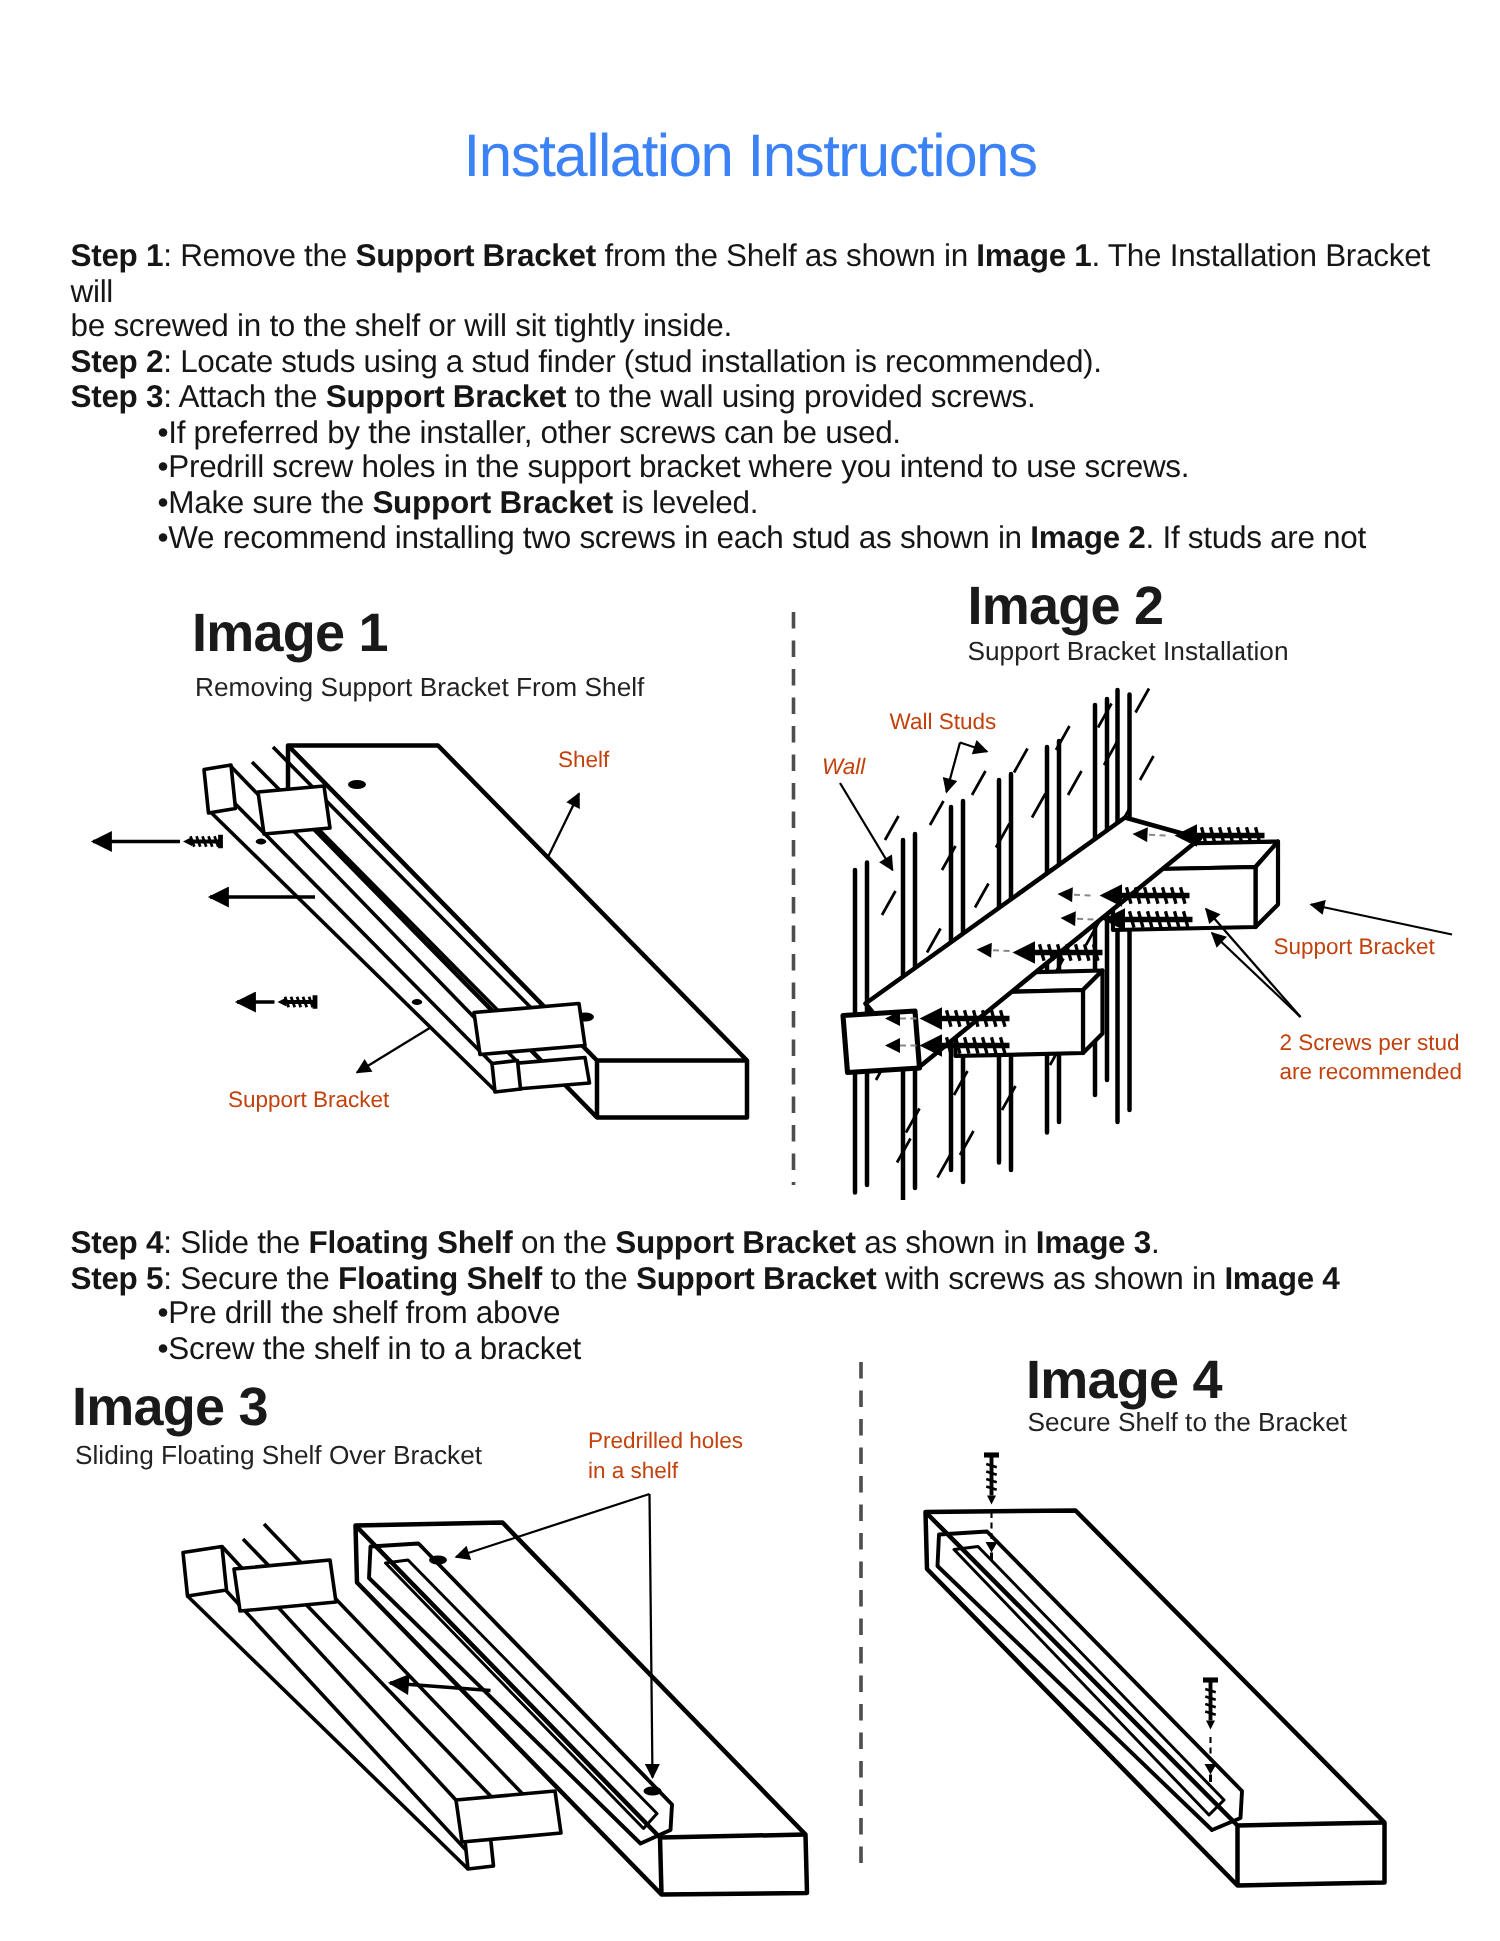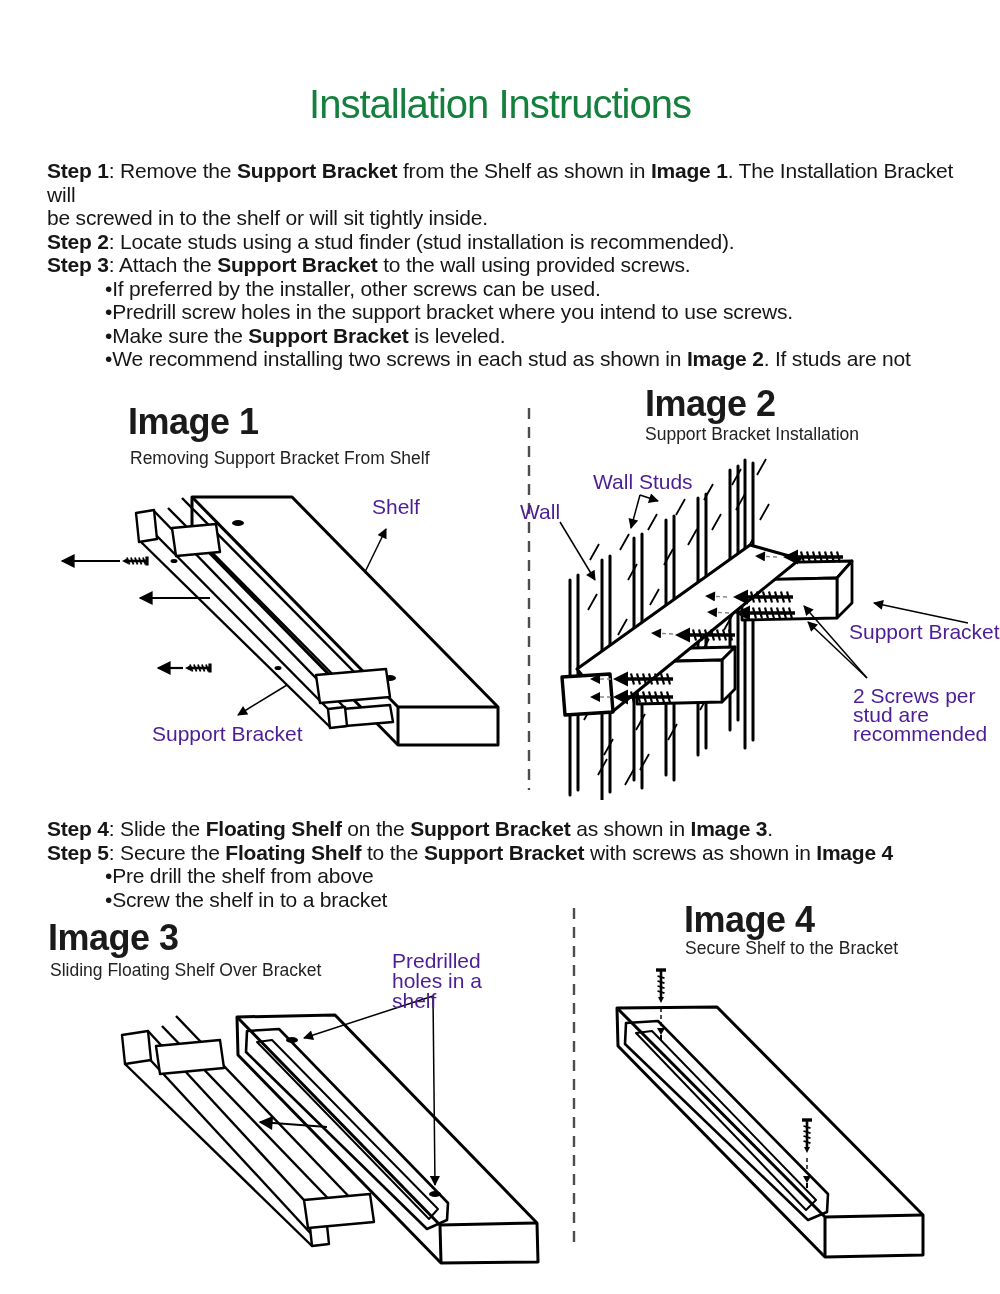--- a/index.html
+++ b/index.html
@@ -1,33 +1,33 @@
 <!DOCTYPE html>
 <html><head>
 <meta charset="utf-8">
 <style>
   html,body{margin:0;padding:0;background:#fff;}
   #page{position:relative;width:1000px;height:1294px;background:#fff;overflow:hidden;
         font-family:"Liberation Sans",sans-serif;color:#111;}
   #main-title{position:absolute;top:82px;left:0;width:1000px;text-align:center;margin:0;
-        font-size:40px;font-weight:400;letter-spacing:-1px;color:#15803d;}
+        font-size:40px;font-weight:400;letter-spacing:-1px;color:#3b82f6;}
   .steps{position:absolute;left:47px;width:912px;}
   #steps-top{top:159px;}
   #steps-mid{top:817px;}
   .step{margin:0;font-size:21px;line-height:23.5px;letter-spacing:-0.2px;color:#161616;}
   .step .b{font-weight:700;}
   .step.bullet{margin-left:58px;}
   .step.hang{text-indent:58px;}
   .figrow{position:absolute;left:0;width:1000px;}
   #figrow1{top:380px;height:420px;}
   #figrow2{top:900px;height:394px;}
   .figrow svg{position:absolute;left:0;top:0;}
   .fig-title{position:absolute;margin:0;font-size:36px;font-weight:700;letter-spacing:-0.5px;color:#1a1a1a;line-height:1.1;}
   .fig-sub{position:absolute;margin:0;font-size:17.5px;font-weight:400;color:#222;line-height:1.15;}
-  .diagram-label{position:absolute;font-size:21px;color:#4c1d95;line-height:19px;}
+  .diagram-label{position:absolute;font-size:15px;color:#c2410c;line-height:19px;}
 </style>
 </head>
 <body>
 
 <div id="page">
 
   <h1 id="main-title">Installation Instructions</h1>
 
   <div class="steps" id="steps-top">
       <p class="step "><span class="b">Step 1</span><span>: Remove the </span><span class="b">Support Bracket</span><span> from the Shelf as shown in </span><span class="b">Image 1</span><span>. The Installation Bracket will</span><br><span>be screwed in to the shelf or will sit tightly inside.</span></p>
@@ -159,21 +159,21 @@
     </svg>
 
     <h2 class="fig-title" style="left:128px;top:22px;">Image 1</h2>
     <p class="fig-sub" style="left:130px;top:68px;text-align:right;">Removing Support Bracket From Shelf</p>
     <h2 class="fig-title" style="left:645px;top:4px;">Image 2</h2>
     <p class="fig-sub" style="left:645px;top:44px;">Support Bracket Installation</p>
 
     <span class="diagram-label" style="left:372px;top:117px;">Shelf</span>
     <span class="diagram-label" style="left:152px;top:344px;">Support Bracket</span>
     <span class="diagram-label" style="left:593px;top:92px;">Wall Studs</span>
-    <span class="diagram-label" style="left:520px;top:122px;">Wall</span>
+    <span class="diagram-label" style="left:548px;top:122px;font-style:italic;">Wall</span>
     <span class="diagram-label" style="left:849px;top:242px;">Support Bracket</span>
     <span class="diagram-label" style="left:853px;top:306px;width:125px;display:block;">2 Screws per stud are recommended</span>
   </div>
 
   <div class="steps" id="steps-mid">
       <p class="step "><span class="b">Step 4</span><span>: Slide the </span><span class="b">Floating Shelf</span><span> on the </span><span class="b">Support Bracket</span><span> as shown in </span><span class="b">Image 3</span><span>.</span></p>
       <p class="step "><span class="b">Step 5</span><span>: Secure the </span><span class="b">Floating Shelf</span><span> to the </span><span class="b">Support Bracket</span><span> with screws as shown in </span><span class="b">Image 4</span></p>
       <p class="step bullet"><span>•Pre drill the shelf from above</span></p>
       <p class="step bullet"><span>•Screw the shelf in to a bracket</span></p>
     </div>

